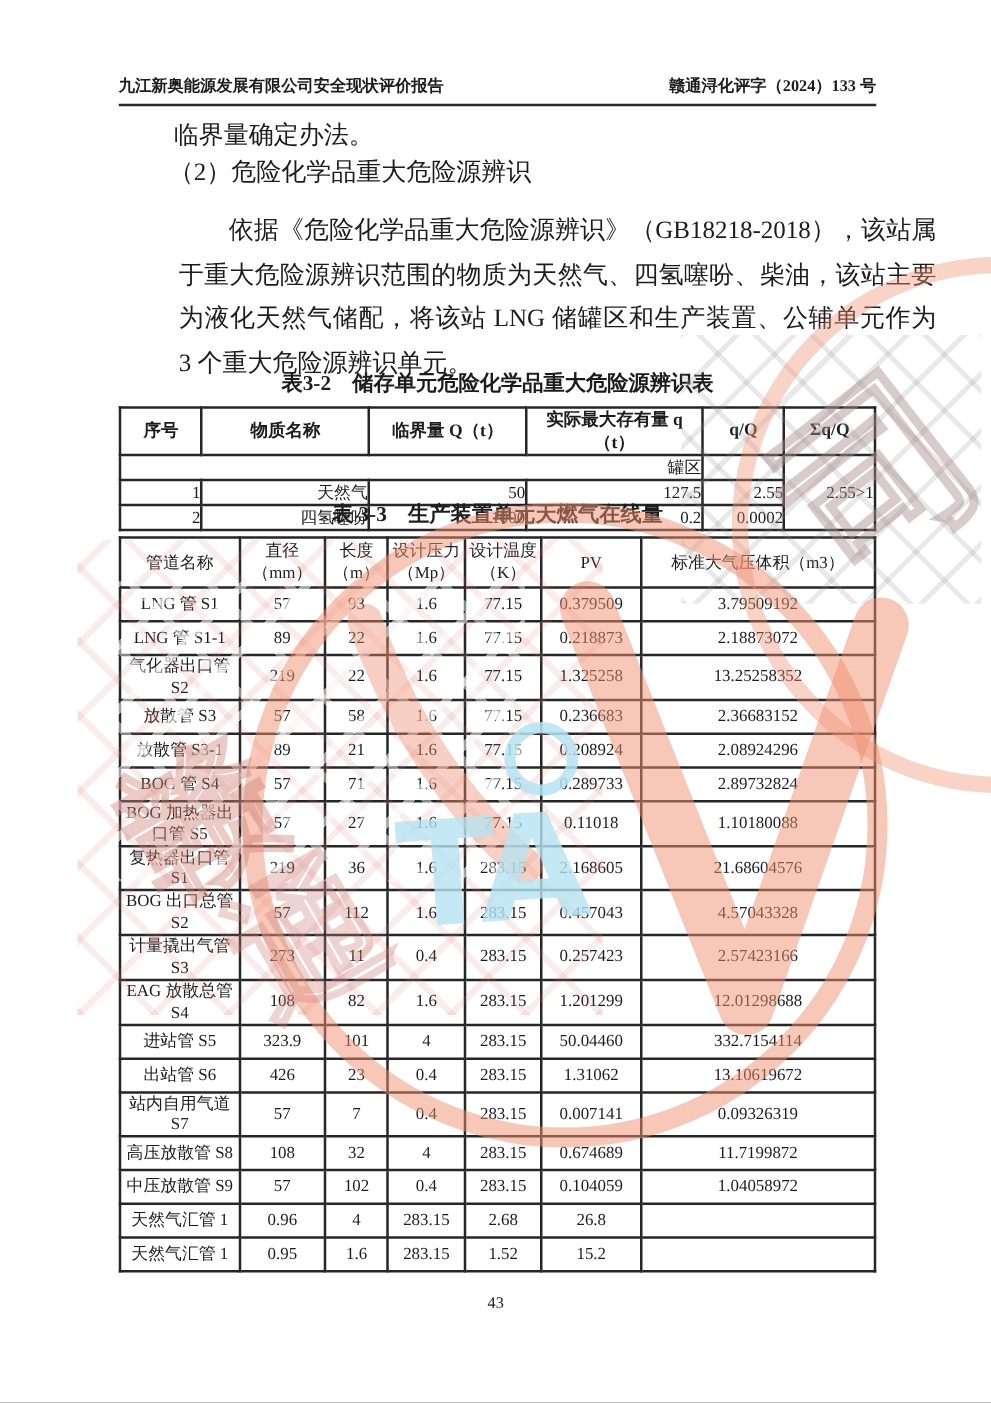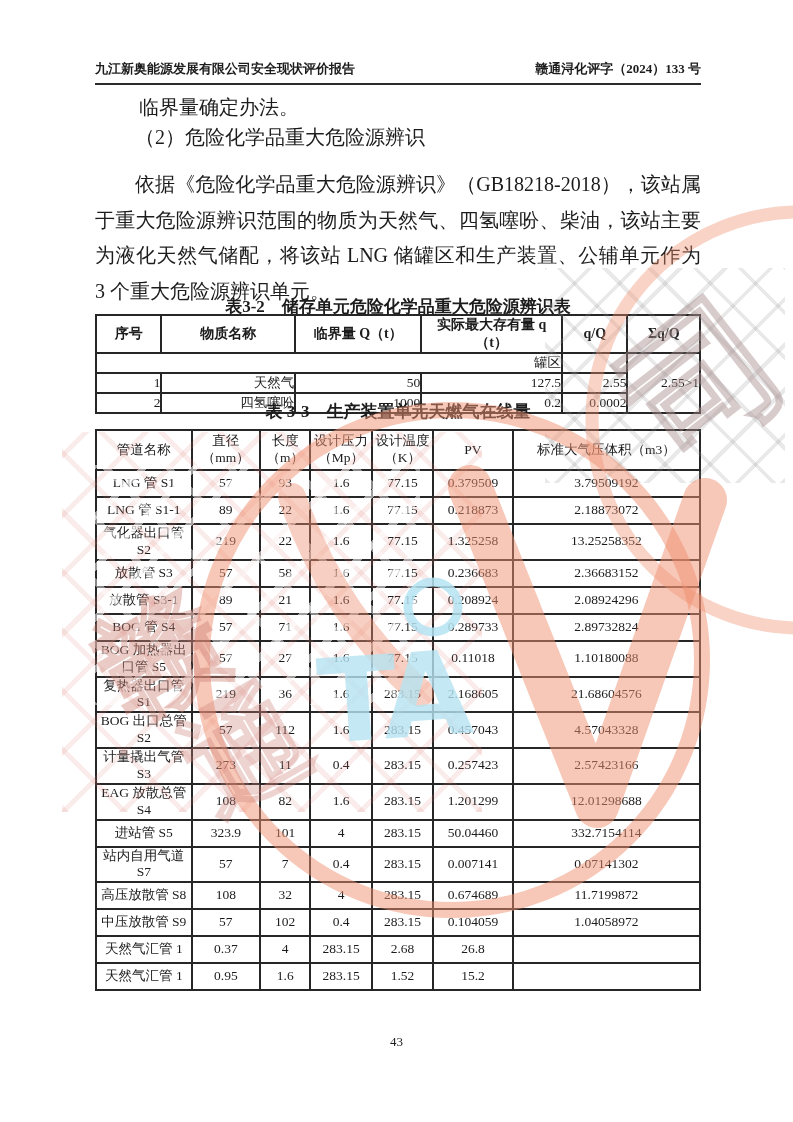--- a/index.html
+++ b/index.html
@@ -24,21 +24,21 @@
 
   
   .tbl-caption { position:absolute; left:95px; width:606px; text-align:center; font-size:17px; font-weight:bold; z-index:1; }
   .cap-2 { top:295px; }
   .cap-3 { top:400px; }
 
   table { border-collapse:collapse; table-layout:fixed; width:600px; background:transparent; }
   td,th { border:2px solid #262626; text-align:center; vertical-align:middle; overflow:hidden; }
 
   
-  .table2 { top:314px; }
+  .table2 { top:325px; }
   .table2 th { font-size:14px; font-weight:bold; height:22px; }
   .table2 td { font-size:13.5px; height:18px; font-weight:normal;text-align:right; }
   .table2 col.c0{width:65px;} .table2 col.c1{width:133px;} .table2 col.c2{width:125px;}
   .table2 col.c3{width:140px;} .table2 col.c4{width:65px;} .table2 col.c5{width:72px;}
 
   
   .table3 { top:429px; }
   .table3 th { font-size:13.5px; font-weight:normal; height:40px; line-height:1.25; padding:1px; }
   .table3 td { font-size:13.5px; height:27px; line-height:1.25; padding:0 1px; }
   .table3 col.c0{width:95px;} .table3 col.c1{width:68px;} .table3 col.c2{width:50px;}
@@ -87,21 +87,21 @@
 
 <div class="page">
 
   <div class="content doc-header" style="position:absolute;">
     <span>九江新奥能源发展有限公司安全现状评价报告</span>
     <span>赣通浔化评字（2024）133 号</span>
   </div>
 
   <div class="content body-line1" style="position:absolute;margin-left:44px;">临界量确定办法。</div>
   <div class="content body-line2" style="position:absolute;">（2）危险化学品重大危险源辨识</div>
-  <div class="content body-para" style="position:absolute;">依据《危险化学品重大危险源辨识》（GB18218-2018），该站属于重大危险源辨识范围的物质为天然气、四氢噻吩、柴油，该站主要为液化天然气储配，将该站 LNG 储罐区和生产装置、公辅单元作为 3 个重大危险源辨识单元。</div>
+  <div class="content body-para" style="position:absolute;margin-left:48px;">依据《危险化学品重大危险源辨识》（GB18218-2018），该站属于重大危险源辨识范围的物质为天然气、四氢噻吩、柴油，该站主要为液化天然气储配，将该站 LNG 储罐区和生产装置、公辅单元作为 3 个重大危险源辨识单元。</div>
 
   <div class="tbl-caption cap-2">表3-2　储存单元危险化学品重大危险源辨识表</div>
   <table class="content table2" style="position:absolute;">
     <colgroup>
         <col class="c0">
         <col class="c1">
         <col class="c2">
         <col class="c3">
         <col class="c4">
         <col class="c5">
@@ -264,27 +264,36 @@
         <tr>
           <td>进站管 S5</td>
           <td>323.9</td>
           <td>101</td>
           <td>4</td>
           <td>283.15</td>
           <td>50.04460</td>
           <td>332.7154114</td>
         </tr>
         <tr>
+          <td>出站管 S6</td>
+          <td>426</td>
+          <td>23</td>
+          <td>0.4</td>
+          <td>283.15</td>
+          <td>1.31062</td>
+          <td>13.10619672</td>
+        </tr>
+        <tr>
           <td>站内自用气道 S7</td>
           <td>57</td>
           <td>7</td>
           <td>0.4</td>
           <td>283.15</td>
           <td>0.007141</td>
-          <td>0.07141302</td>
+          <td>0.09326319</td>
         </tr>
         <tr>
           <td>高压放散管 S8</td>
           <td>108</td>
           <td>32</td>
           <td>4</td>
           <td>283.15</td>
           <td>0.674689</td>
           <td>11.7199872</td>
         </tr>
@@ -292,21 +301,21 @@
           <td>中压放散管 S9</td>
           <td>57</td>
           <td>102</td>
           <td>0.4</td>
           <td>283.15</td>
           <td>0.104059</td>
           <td>1.04058972</td>
         </tr>
         <tr>
           <td>天然气汇管 1</td>
-          <td>0.37</td>
+          <td>0.96</td>
           <td>4</td>
           <td>283.15</td>
           <td>2.68</td>
           <td>26.8</td>
           <td></td>
         </tr>
         <tr>
           <td>天然气汇管 1</td>
           <td>0.95</td>
           <td>1.6</td>

